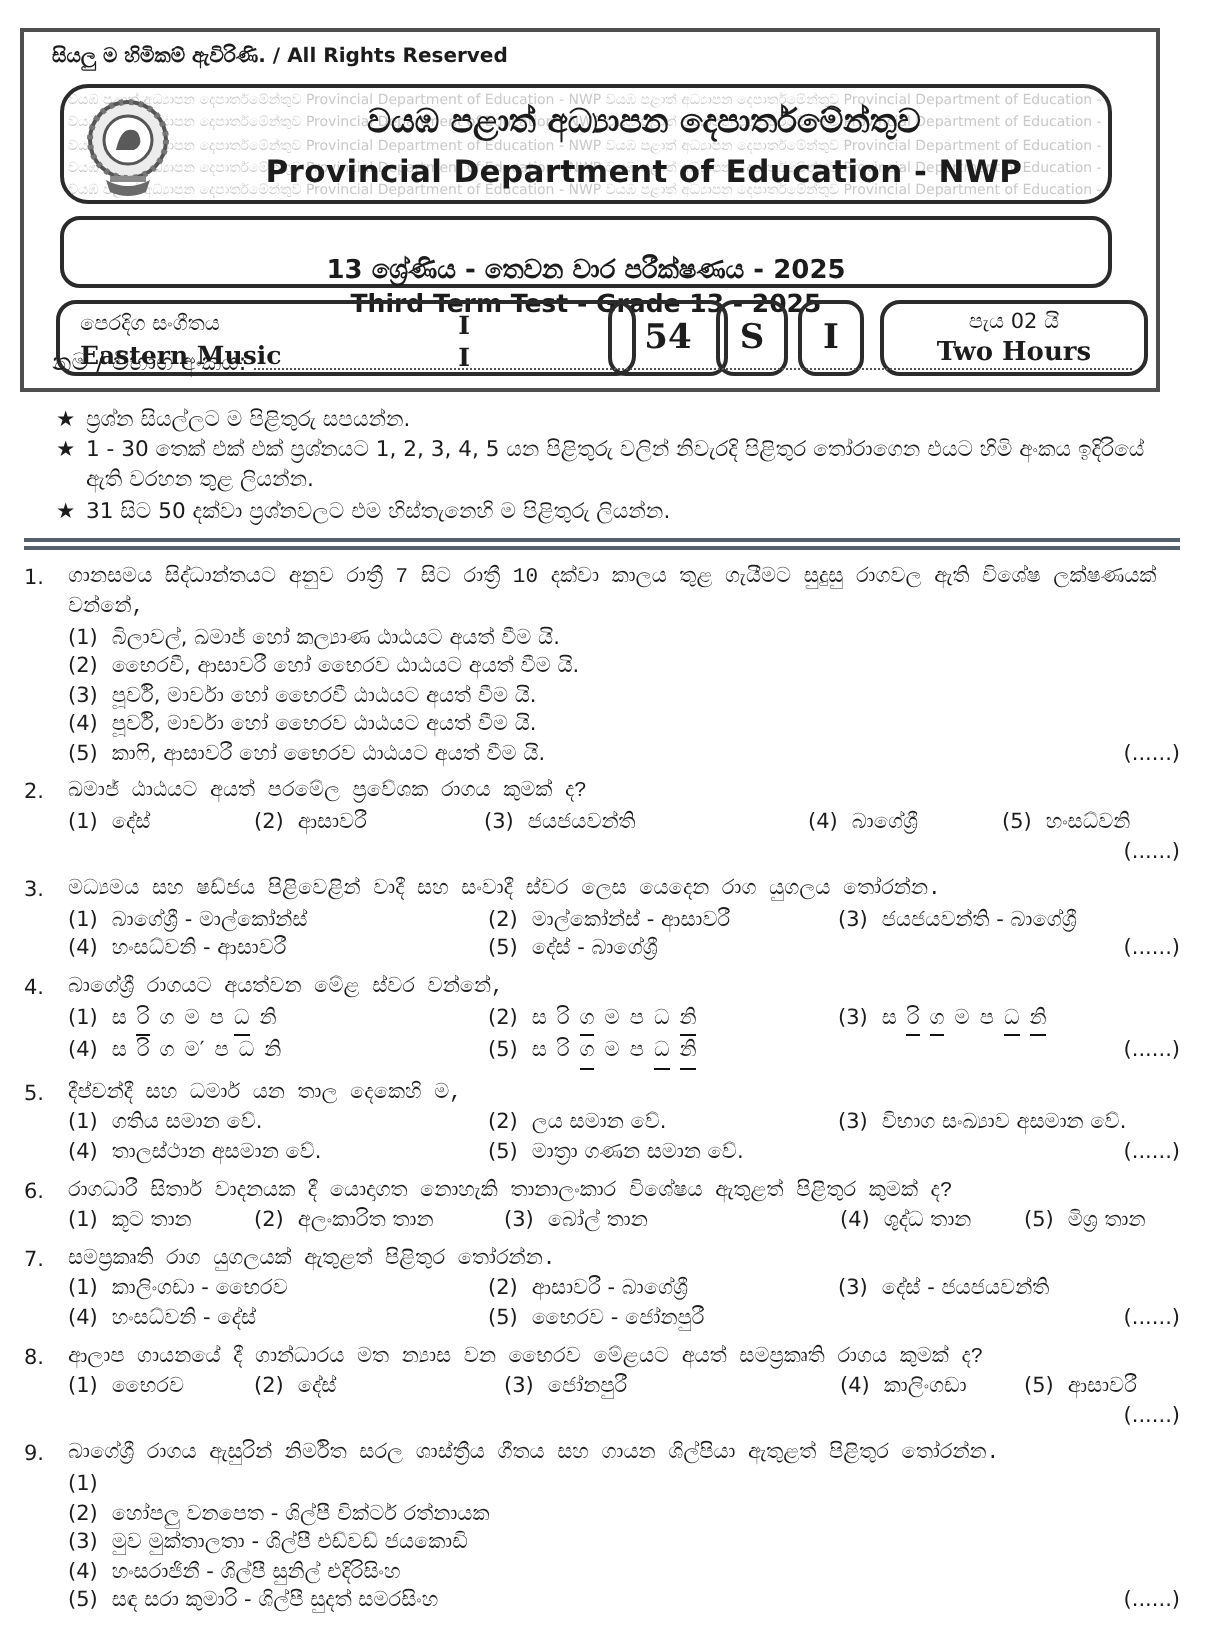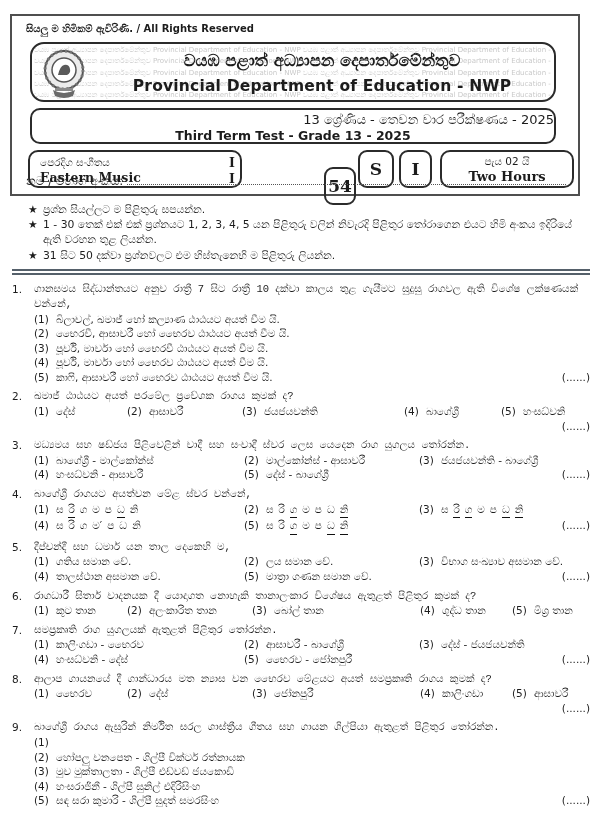--- a/index.html
+++ b/index.html
@@ -11,29 +11,29 @@
   
   .frame{position:absolute;left:10px;top:14px;width:570px;height:182px;border:2px solid #4f4f4f;box-sizing:border-box;}
   .rights{position:absolute;left:14px;top:7px;font-size:10px;font-weight:bold;}
   .hdr-box{position:absolute;left:18px;top:26px;width:526px;height:60px;border:2px solid #2b2b2b;border-radius:14px;overflow:hidden;background:#fff;box-sizing:border-box;}
   .wm{position:absolute;inset:1px 2px;overflow:hidden;color:#c9c9c9;font-size:7px;line-height:11.3px;white-space:nowrap;z-index:0;}
   .hdr-titles{position:absolute;left:62px;right:4px;top:3px;text-align:center;z-index:1;}
   .hdr-si{font-size:16.5px;font-weight:bold;line-height:27px;}
   .hdr-en{font-size:15.5px;font-weight:bold;line-height:24px;letter-spacing:.2px;}
   .logo{position:absolute;left:9px;top:4px;z-index:1;}
   .grade-box{position:absolute;left:18px;top:92px;width:526px;height:36px;border:2px solid #2b2b2b;border-radius:10px;text-align:center;box-sizing:border-box;}
-  .grade-si{font-size:13px;font-weight:normal;line-height:17px;margin-top:1px;text-align:right;}
+  .grade-si{font-size:13px;font-weight:bold;line-height:17px;margin-top:17px;}
   .grade-en{font-size:12.5px;font-weight:bold;line-height:15px;}
-  .subj-box{position:absolute;left:16px;top:134px;width:214px;height:38px;border:2px solid #2b2b2b;border-radius:10px;padding:3px 0 0 10px;box-sizing:border-box;}
+  .subj-box{position:absolute;left:16px;top:134px;width:290px;height:38px;border:2px solid #2b2b2b;border-radius:10px;padding:3px 0 0 10px;box-sizing:border-box;}
   .subj-si{font-size:10.5px;line-height:15px;}
   .subj-en{font-size:12.5px;font-weight:bold;line-height:16px;font-family:"DejaVu Serif","Liberation Serif",serif;}
   .paper-col{position:absolute;left:192px;top:3px;width:20px;text-align:center;font-weight:bold;font-size:12.5px;font-family:"DejaVu Serif","Liberation Serif",serif;}
   .paper-col div{line-height:15.5px;}
   .code-box{position:absolute;top:134px;height:38px;border:2px solid #2b2b2b;border-radius:9px;display:flex;align-items:center;justify-content:center;font-weight:bold;font-size:17px;font-family:"DejaVu Serif","Liberation Serif",serif;box-sizing:border-box;}
-  .code-1{left:312px;width:32px;margin-top:17px;}
+  .code-1{left:292px;width:60px;}
   .code-2{left:346px;width:36px;}
   .code-3{left:387px;width:33px;}
   .dur-box{position:absolute;left:428px;top:134px;width:134px;height:38px;border:2px solid #2b2b2b;border-radius:10px;text-align:center;box-sizing:border-box;}
   .dur-si{font-size:10.5px;line-height:15px;margin-top:2px;}
   .dur-en{font-size:13px;font-weight:bold;line-height:15px;font-family:"DejaVu Serif","Liberation Serif",serif;}
   .name-line{position:absolute;left:14px;right:12px;top:158px;display:flex;align-items:flex-end;font-size:12px;}
   .dots{flex:1;border-bottom:1.5px dotted #555;margin:0 0 3px 4px;}
   
   .content{position:absolute;left:12px;top:202px;width:578px;}
   .instr-title{font-size:11px;font-weight:bold;line-height:15px;}

